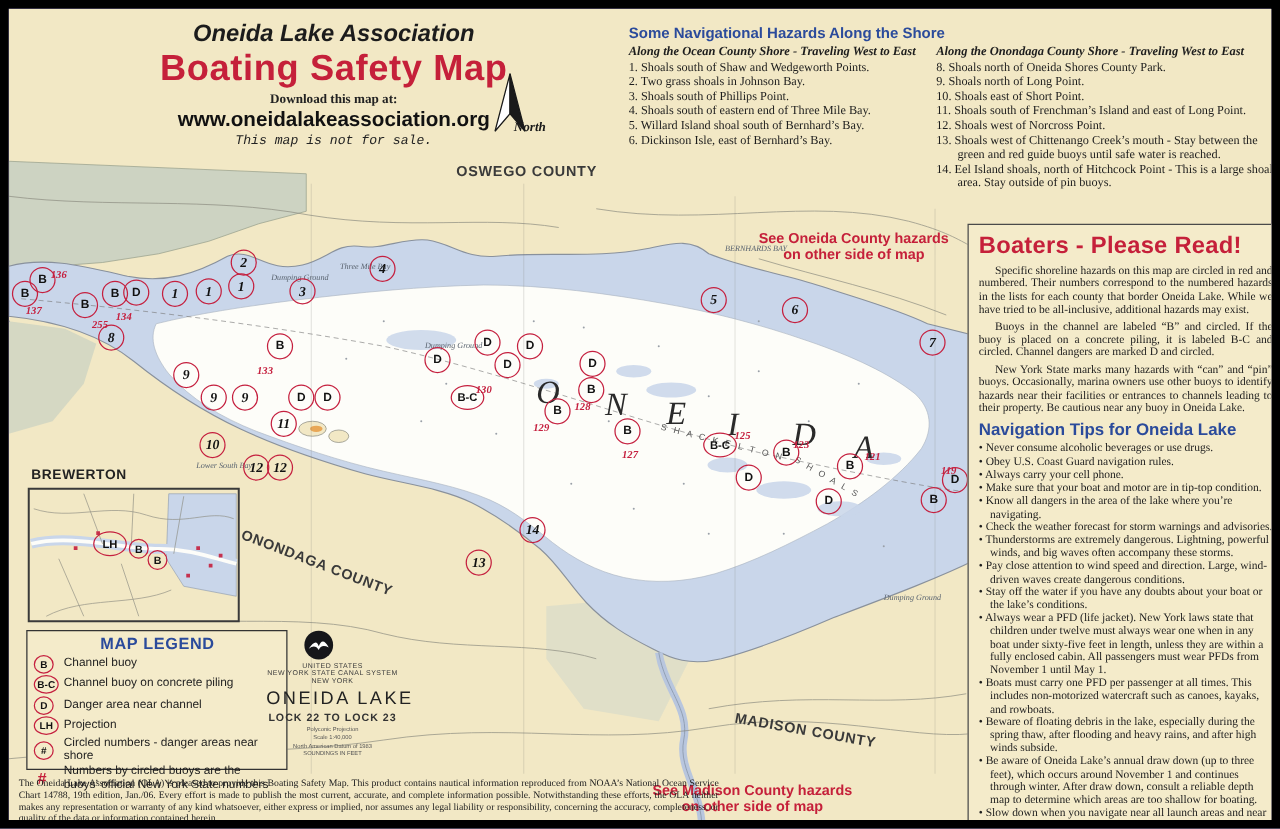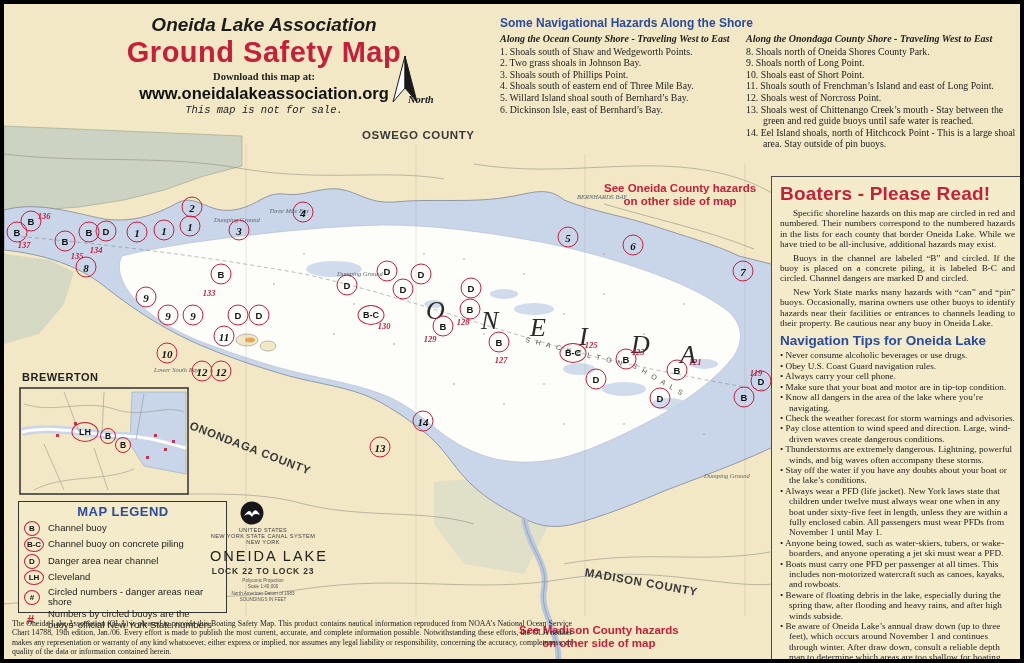--- a/index.html
+++ b/index.html
@@ -1,17 +1,17 @@
 <!DOCTYPE html>
 <html><head>
 <meta charset="utf-8">
 <style>
   html,body{margin:0;padding:0;background:#888;}
   #stage{position:relative;width:1024px;height:663px;background:#c4b5fd;overflow:hidden;
-         border:4px solid #000000;box-sizing:border-box;
+         border:7px solid #000000;box-sizing:border-box;
          font-family:"Liberation Sans",sans-serif;}
   .abs{position:absolute;}
   
   #header{left:112px;top:10px;width:296px;text-align:center;line-height:1.12;}
   .hdr-assoc{font-style:italic;font-weight:bold;font-size:19px;color:#1c1c1c;}
   .hdr-title{font-weight:bold;font-size:29px;color:#c5203a;letter-spacing:.5px;margin-top:1px;}
   .hdr-dl{font-family:"Liberation Serif",serif;font-weight:bold;font-size:10.5px;color:#222;margin-top:2px;}
   .hdr-url{font-weight:bold;font-size:16.5px;color:#111;margin-top:2px;}
   .hdr-nfs{font-family:Liberation Mono, monospace;font-style:italic;font-size:10.5px;color:#222;margin-top:2px;}
   
@@ -191,21 +191,21 @@
     </g>
 
     <g transform="translate(248,509)">
       <circle cx="0" cy="0" r="11.5" fill="#16161a"></circle>
       <path d="M-8,3 Q-2,-6 0,1 Q3,-7 8,2 Q2,-1 0,4 Q-3,-1 -8,3 Z" fill="#ffffff"></path>
     </g>
   </svg>
 
   <div id="header" class="abs">
     <div class="hdr-assoc">Oneida Lake Association</div>
-    <div class="hdr-title">Ground Safety Map</div>
+    <div class="hdr-title">Boating Safety Map</div>
     <div class="hdr-dl">Download this map at:</div>
     <div class="hdr-url">www.oneidalakeassociation.org</div>
     <div class="hdr-nfs">This map is not for sale.</div>
   </div>
   <div class="abs" style="left:404px;top:90px;font-family:'Liberation Serif',serif;font-style:italic;font-weight:bold;font-size:10.5px;color:#1a1a1a">North</div>
 
   <div id="hazards" class="abs">
     <div class="hz-title">Some Navigational Hazards Along the Shore</div>
     <div class="hz-cols">
       <div class="hz-col left">
@@ -313,23 +313,23 @@
       <div class="mk mk-D" style="left: 255px; top: 311px;">D</div>
       <div class="mk mk-D" style="left: 592px; top: 375px;">D</div>
       <div class="mk mk-D" style="left: 656px; top: 394px;">D</div>
       <div class="mk mk-D" style="left: 757px; top: 377px;">D</div>
       <div class="mk mk-LH" style="left: 81px; top: 428px;">LH</div>
       <div class="mk mk-B mk-s" style="left: 104px; top: 432px;">B</div>
       <div class="mk mk-B mk-s" style="left: 119px; top: 441px;">B</div>
       <div class="rednum" style="left: 40px; top: 212px;">136</div>
       <div class="rednum" style="left: 20px; top: 241px;">137</div>
       <div class="rednum" style="left: 92px; top: 246px;">134</div>
-      <div class="rednum" style="left: 73px; top: 252px;">135</div>
+      <div class="rednum" style="left: 73px; top: 252px;">255</div>
       <div class="rednum" style="left: 205px; top: 289px;">133</div>
-      <div class="rednum" style="left: 380px; top: 322px;">130</div>
+      <div class="rednum" style="left: 380px; top: 304px;">130</div>
       <div class="rednum" style="left: 426px; top: 335px;">129</div>
       <div class="rednum" style="left: 459px; top: 318px;">128</div>
       <div class="rednum" style="left: 497px; top: 356px;">127</div>
       <div class="rednum" style="left: 587px; top: 341px; text-align: center;">125</div>
       <div class="rednum" style="left: 634px; top: 348px;">123</div>
       <div class="rednum" style="left: 691px; top: 358px;">121</div>
       <div class="rednum" style="left: 752px; top: 369px;">119</div>
     </div>
 
   <div id="legend" class="abs">
@@ -349,21 +349,21 @@
     <div class="lg-row">
       <span class="lg-sym">
           <span class="lg-circ">D</span>
         </span>
       <span class="lg-txt">Danger area near channel</span>
     </div>
     <div class="lg-row">
       <span class="lg-sym">
           <span class="lg-circ wide">LH</span>
         </span>
-      <span class="lg-txt">Cleveland</span>
+      <span class="lg-txt">Projection</span>
     </div>
     <div class="lg-row">
       <span class="lg-sym">
           <span class="lg-circ">#</span>
         </span>
       <span class="lg-txt">Circled numbers - danger areas near shore</span>
     </div>
     <div class="lg-row">
       <span class="lg-sym">
           <span class="lg-hash">#</span>
@@ -393,25 +393,24 @@
     <p class="pn-p">New York State marks many hazards with “can” and “pin” buoys. Occasionally, marina owners use other buoys to identify hazards near their facilities or entrances to channels leading to their property. Be cautious near any buoy in Oneida Lake.</p>
     <div class="pn-tips-title">Navigation Tips for Oneida Lake</div>
     <ul id="tips">
 
     <li>Never consume alcoholic beverages or use drugs.</li>
         <li>Obey U.S. Coast Guard navigation rules.</li>
         <li>Always carry your cell phone.</li>
         <li>Make sure that your boat and motor are in tip-top condition.</li>
         <li>Know all dangers in the area of the lake where you’re navigating.</li>
         <li>Check the weather forecast for storm warnings and advisories.</li>
+        <li>Thunderstorms are extremely dangerous. Lightning, powerful winds, and big waves often accompany these storms.</li>
         <li>Pay close attention to wind speed and direction. Large, wind-driven waves create dangerous conditions.</li>
-        <li>Thunderstorms are extremely dangerous. Lightning, powerful winds, and big waves often accompany these storms.</li>
         <li>Stay off the water if you have any doubts about your boat or the lake’s conditions.</li>
         <li>Always wear a PFD (life jacket). New York laws state that children under twelve must always wear one when in any boat under sixty-five feet in length, unless they are within a fully enclosed cabin. All passengers must wear PFDs from November 1 until May 1.</li>
-        <li>Anyone being towed, such as water-skiers, tubers, or wake-boarders, and anyone operating a jet ski must wear a PFD.</li>
         <li>Boats must carry one PFD per passenger at all times. This includes non-motorized watercraft such as canoes, kayaks, and rowboats.</li>
         <li>Beware of floating debris in the lake, especially during the spring thaw, after flooding and heavy rains, and after high winds subside.</li>
         <li>Be aware of Oneida Lake’s annual draw down (up to three feet), which occurs around November 1 and continues through winter. After draw down, consult a reliable depth map to determine which areas are too shallow for boating.</li>
         <li>Slow down when you navigate near all launch areas and near the shoreline.</li>
       </ul>
   </div>
 
   <div id="disclaimer" class="abs">The Oneida Lake Association (OLA) is pleased to provide this Boating Safety Map. This product contains nautical information reproduced from NOAA’s National Ocean Service Chart 14788, 19th edition, Jan./06. Every effort is made to publish the most current, accurate, and complete information possible. Notwithstanding these efforts, the OLA neither makes any representation or warranty of any kind whatsoever, either express or implied, nor assumes any legal liability or responsibility, concerning the accuracy, completeness, or quality of the data or information contained herein.</div>
 
 </div>

